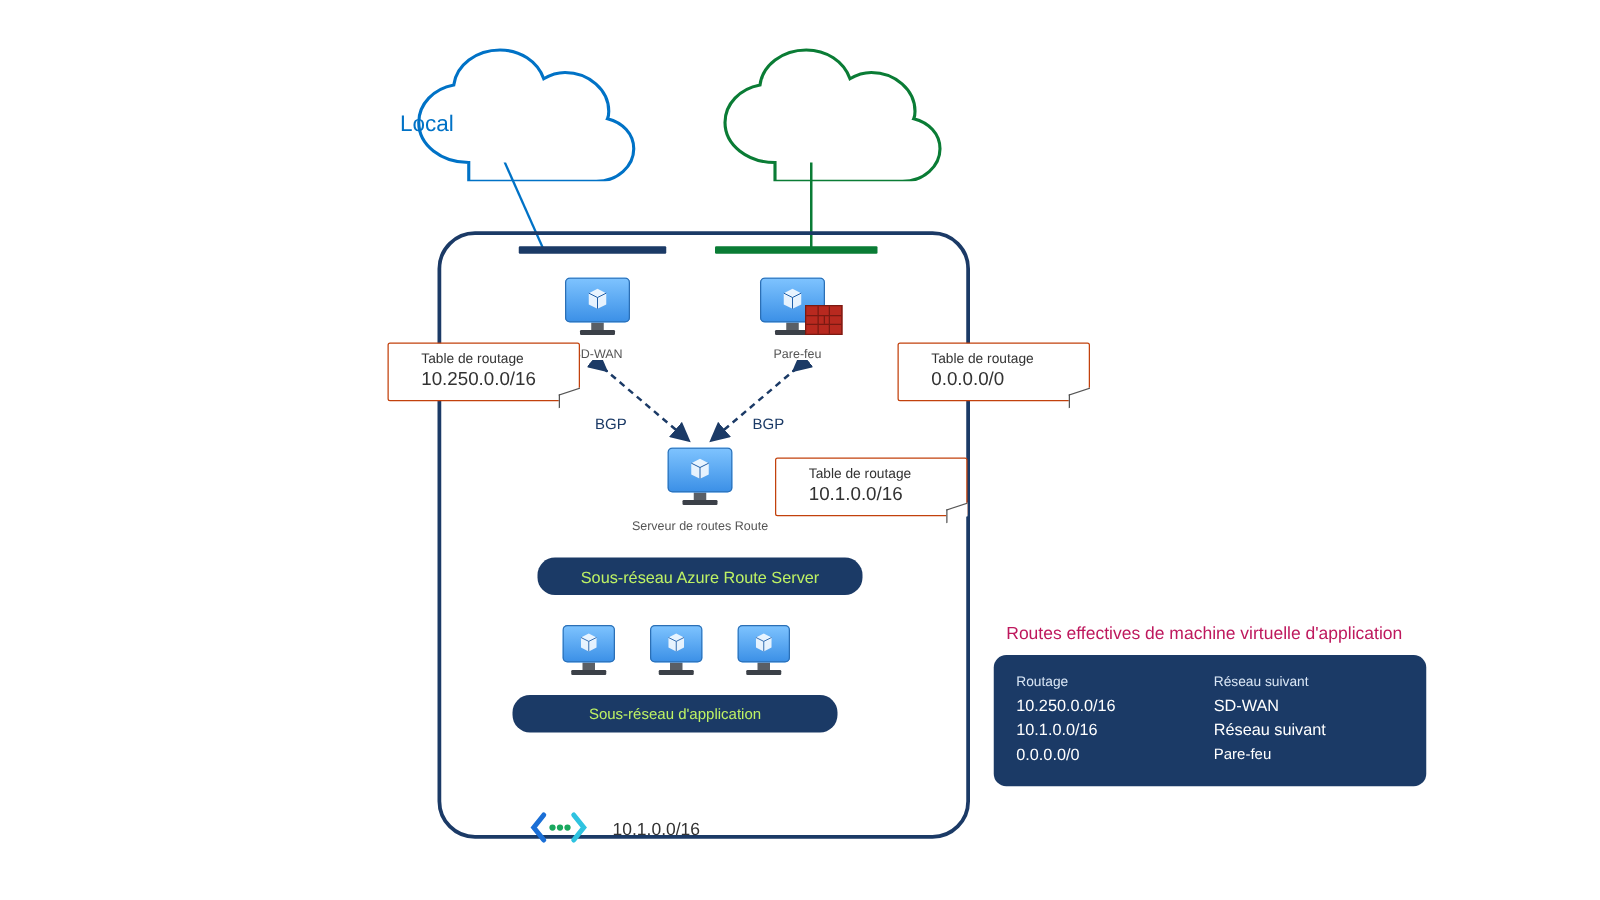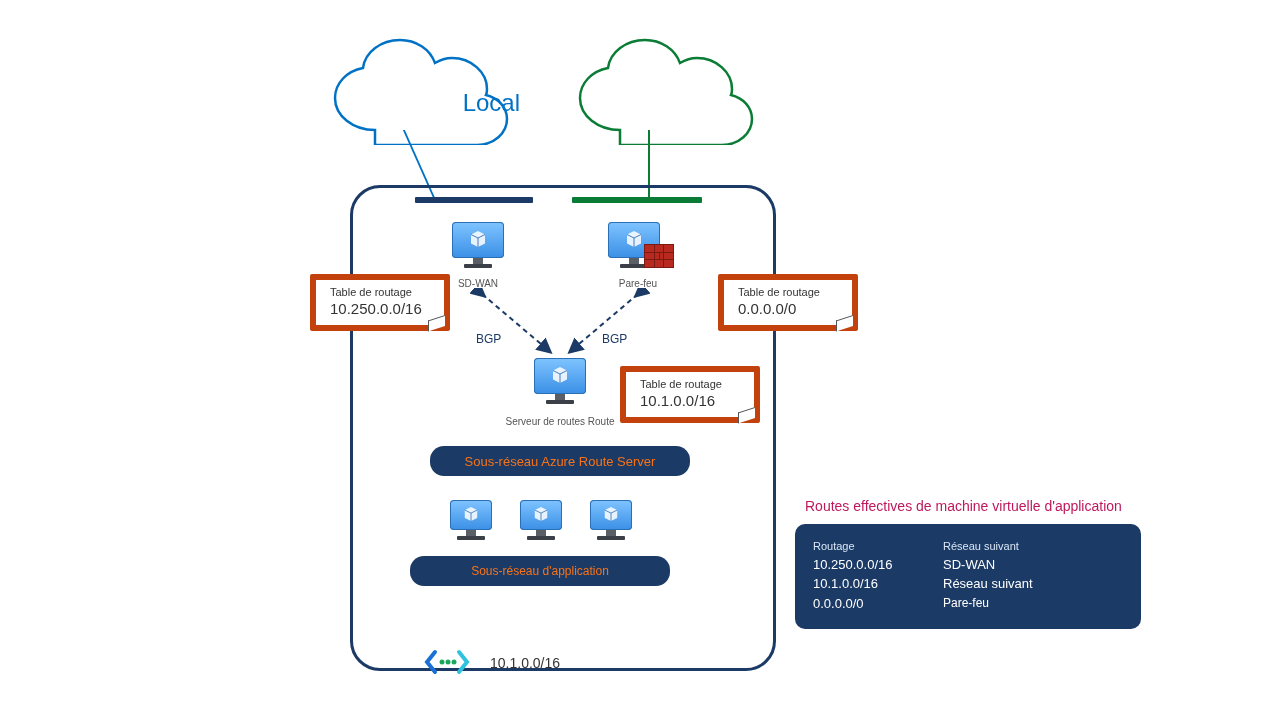--- a/index.html
+++ b/index.html
@@ -2,30 +2,30 @@
 <html><head>
 <meta charset="utf-8">
 <style>
   html,body{margin:0;padding:0;width:1280px;height:720px;font-family:"Segoe UI",Arial,sans-serif;background:#fff;overflow:hidden}
   .stage{position:relative;width:1280px;height:720px}
   .abs{position:absolute}
 
   
   .cloud{position:absolute;width:200px;height:110px;pointer-events:none}
   .cloud svg{width:100%;height:100%}
-  .cloud .lbl{position:absolute;top:54px;left:0;width:100%;text-align:right;font-size:24px}
+  .cloud .lbl{position:absolute;top:54px;left:0;width:100%;text-align:left;font-size:18px}
   .cloud.local .lbl{color:#0072c6}
   .cloud.internet .lbl{color:#0a7c35;font-weight:600}
 
   
   .vnet{position:absolute;left:350px;top:185px;width:420px;height:480px;border:3px solid #1b3a66;border-radius:30px}
   .vnet-ip{position:absolute;left:490px;top:655px;font-size:14px;color:#333}
 
   
-  .note{background:#fff;border:6px solid #c2410c;border-radius:2px;padding:6px 14px 8px;font-size:11px;color:#333;min-width:100px}
+  .note{background:#fff;border:1px solid #c2410c;border-radius:2px;padding:6px 26px 8px;font-size:11px;color:#333;min-width:100px}
   .note .t{font-size:11px}
   .note .v{font-size:15px;margin-top:2px}
   .note::after{content:"";position:absolute;right:-1px;bottom:-1px;width:16px;height:10px;background:#fff;border-top:1px solid #555;border-left:1px solid #555;transform:skewY(-18deg);transform-origin:bottom right}
 
   
   .bar{height:6px;border-radius:1px}
   .bar.blue{background:#1b3a66}
   .bar.green{background:#0a7c35}
 
   
@@ -41,27 +41,27 @@
 
   .firewall{width:28px;height:22px;background:#b8291f;border:1px solid #7a1a12;position:absolute}
   .firewall::before,.firewall::after{content:"";position:absolute;left:0;right:0;height:1px;background:#7a1a12}
   .firewall::before{top:7px}.firewall::after{top:14px}
   .firewall .v1,.firewall .v2,.firewall .v3{position:absolute;top:0;bottom:0;width:1px;background:#7a1a12}
   .firewall .v1{left:9px}.firewall .v2{left:18px}.firewall .v3{left:14px;top:7px;height:7px}
 
   .caption{font-size:10px;color:#555;text-align:center}
 
   
-  .band{background:#1b3a66;color:#f97316;font-size:13px;border-radius:14px;display:flex;align-items:center;justify-content:center}
+  .band{background:#1b3a66;color:#bef264;font-size:13px;border-radius:14px;display:flex;align-items:center;justify-content:center}
 
   
   .routes-title{font-size:14px;color:#be185d}
   .routes{background:#1b3a66;color:#fff;border-radius:10px;padding:14px 18px 16px;font-size:13px;line-height:1.5}
   .routes .hdr{font-size:11px;color:#d9e6f5}
-  .routes .cols{display:flex;}
+  .routes .cols{display:flex;gap:28px}
   .routes .col{display:flex;flex-direction:column}
 
   
   .vnet-glyph svg{width:46px;height:28px}
 </style>
 </head>
 <body>
 
 <div class="stage">
 

